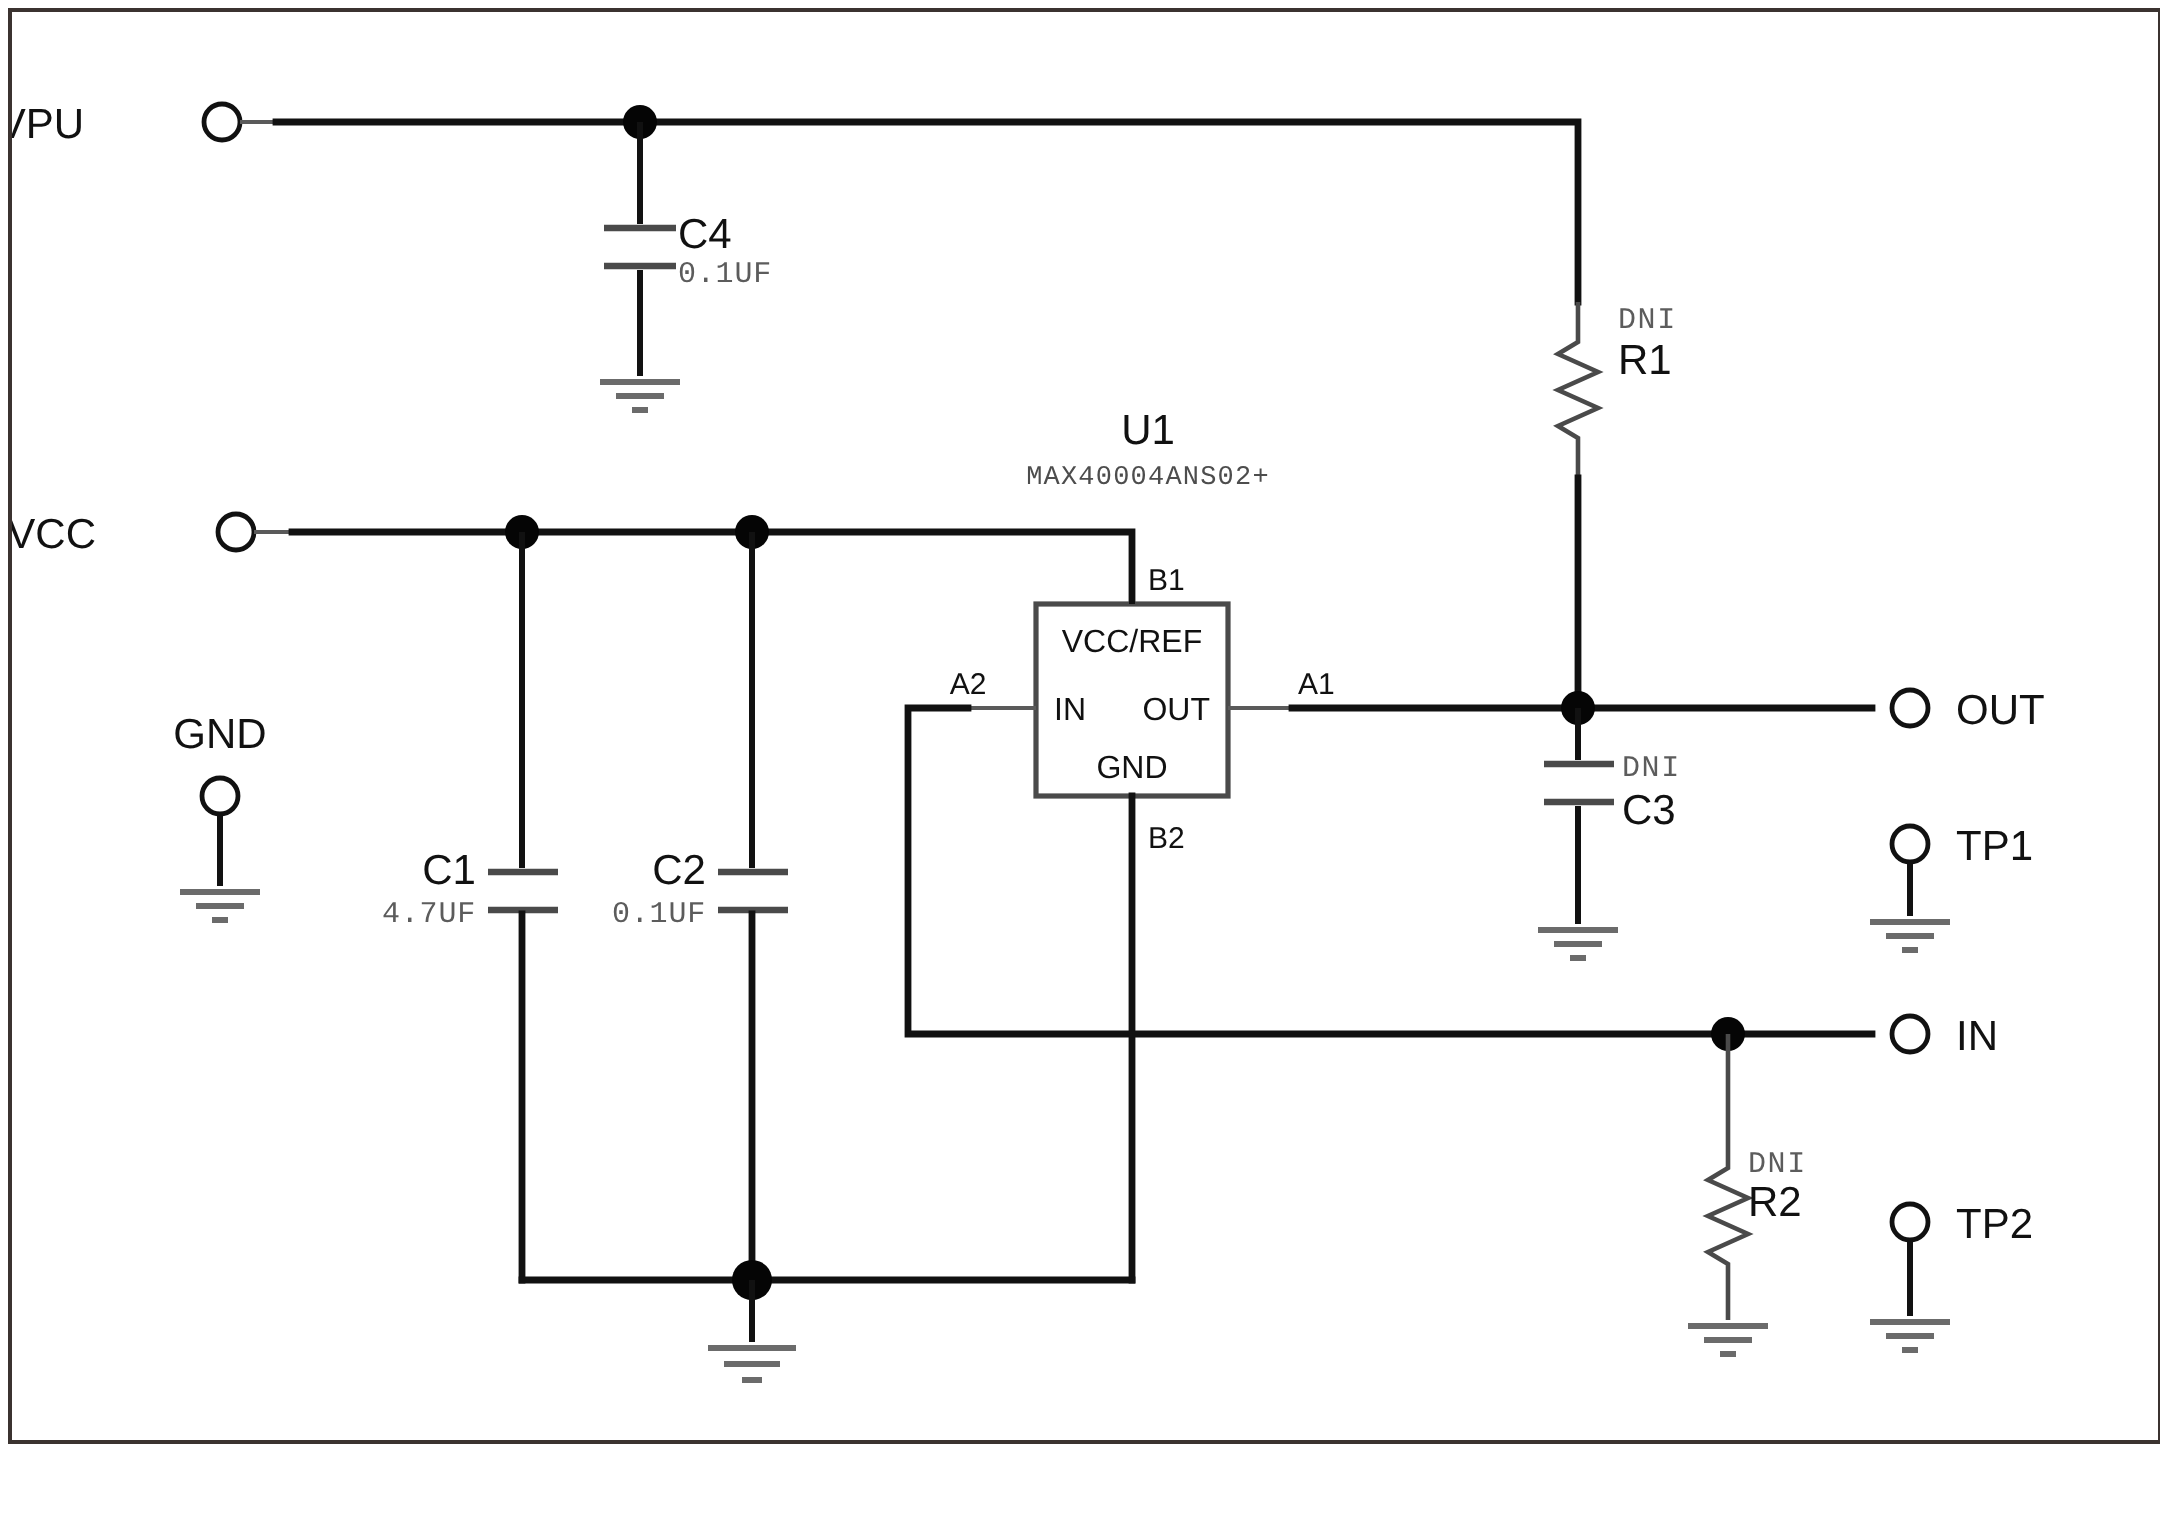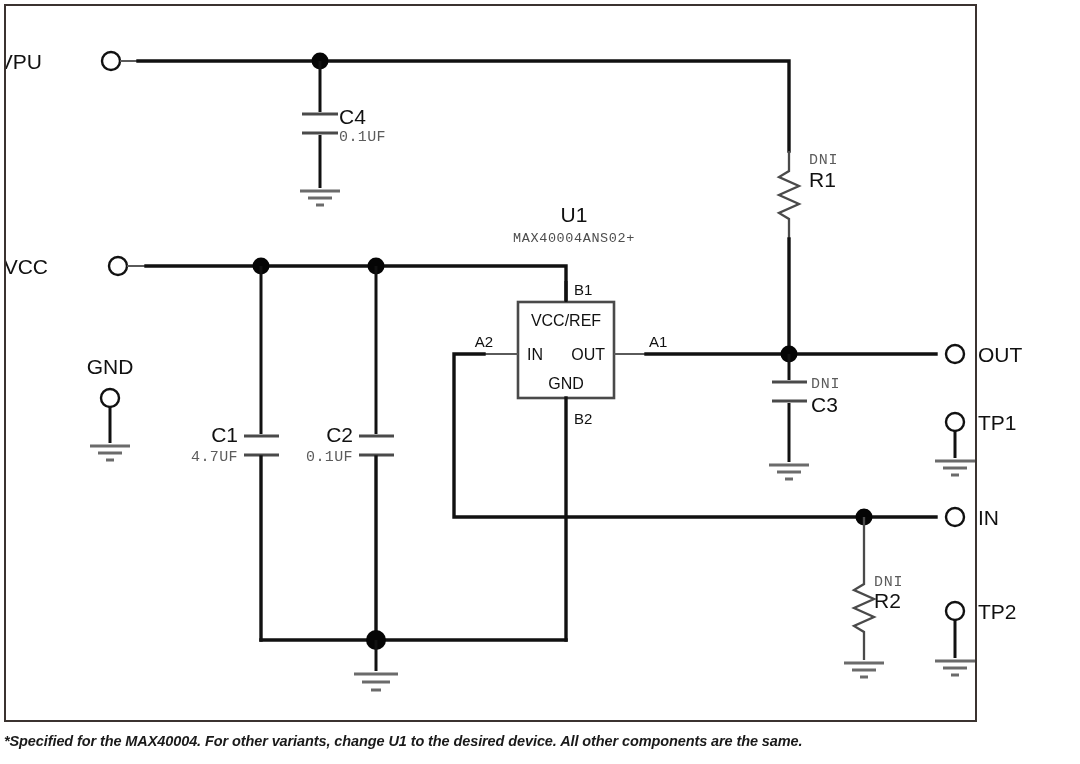--- a/index.html
+++ b/index.html
@@ -16,21 +16,21 @@
   #root {
     position: relative;
     width: 1080px;
     height: 764px;
     background: #ffffff;
   }
   #schematic-frame {
     position: absolute;
     left: 4px;
     top: 4px;
-    width: 973px;
+    width: 1077px;
     height: 718px;
     border: 2px solid #3b3330;
     box-sizing: border-box;
     background: #ffffff;
     padding-left: 32px;
   }
   #schematic-svg {
     position: absolute;
     left: 0;
     top: 0;
@@ -299,15 +299,14 @@
         <g>
           <line class="gnd-bar" x1="348" y1="668" x2="392" y2="668"></line>
           <line class="gnd-bar" x1="356" y1="676" x2="384" y2="676"></line>
           <line class="gnd-bar" x1="365" y1="684" x2="375" y2="684"></line>
         </g>
       </g>
 
     </svg>
   </div>
 
-  <div id="footnote">*Specified for the MAX40004. For other variants, change U1 to the desired device. All other components are the same.</div>
 
 </div>
 
 </body></html>

